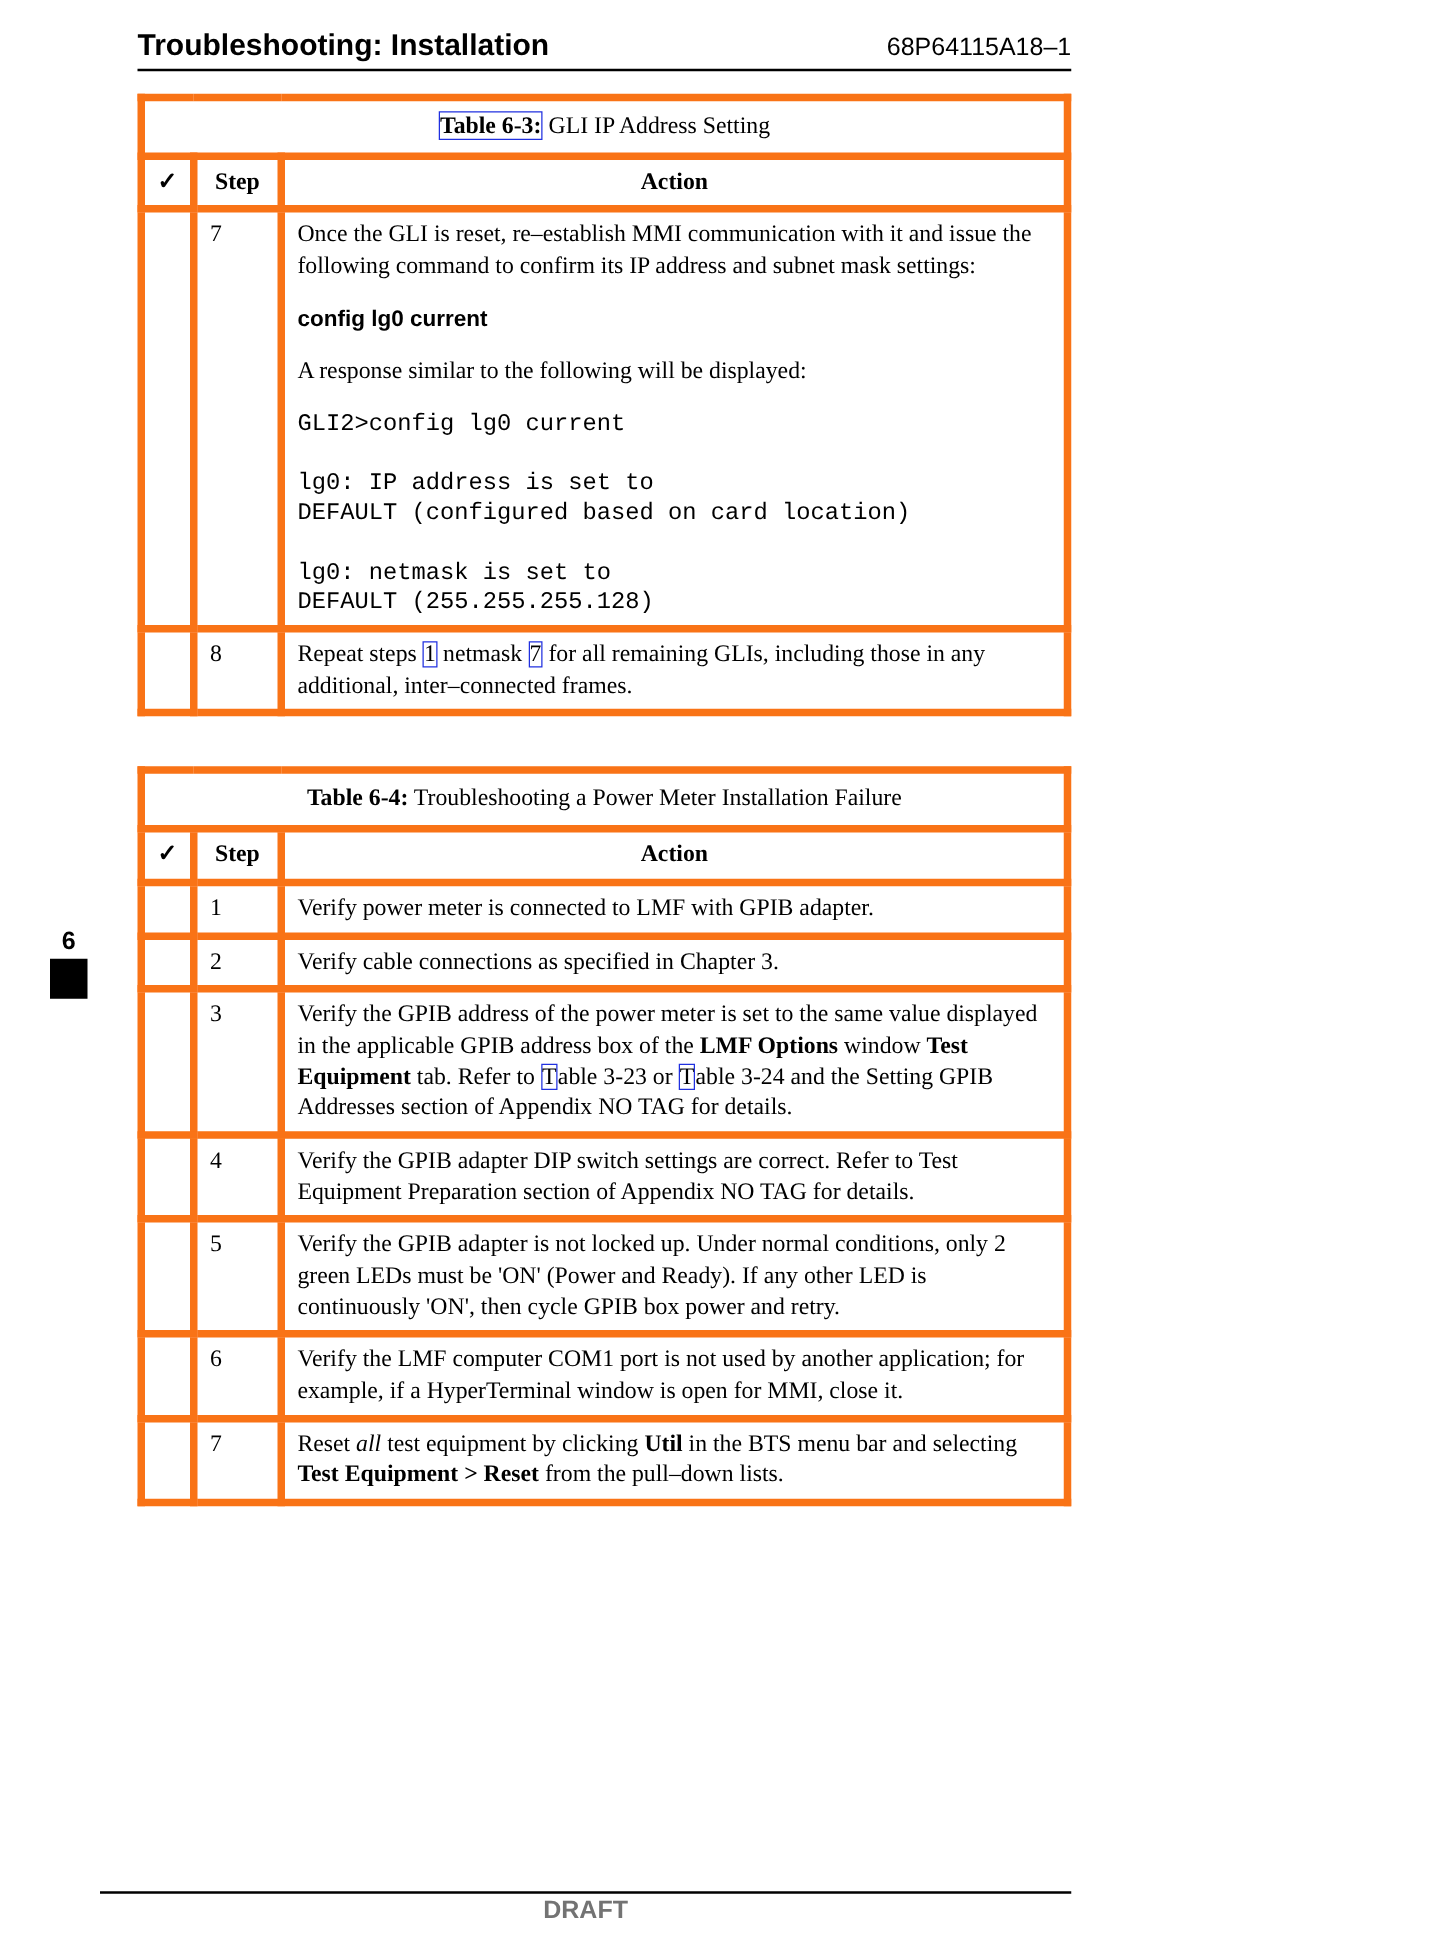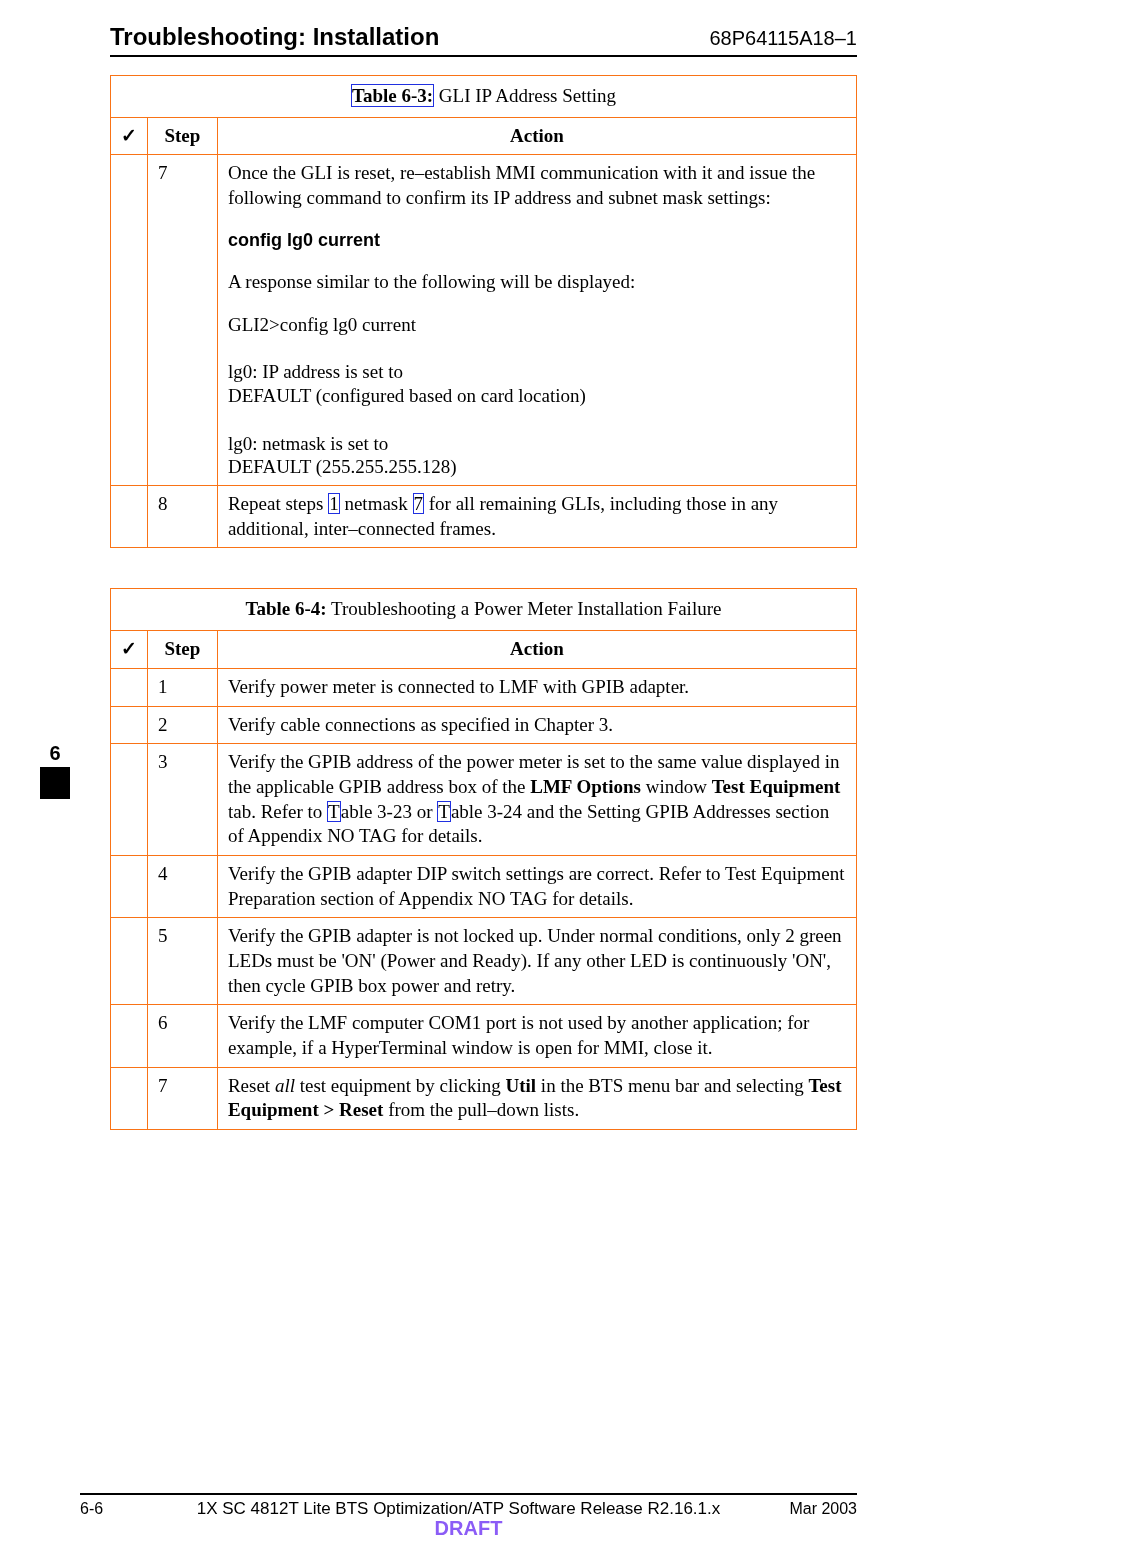--- a/index.html
+++ b/index.html
@@ -34,21 +34,21 @@
     border: none;
     border-top: 2px solid #000;
     margin: 4px 0 18px 0;
   }
   table.doc-table {
     border-collapse: collapse;
     width: 100%;
     margin-bottom: 40px;
   }
   table.doc-table td, table.doc-table th {
-    border: 1px solid #f97316;
+    border: 6px solid #f97316;
     padding: 6px 10px;
     vertical-align: top;
     font-size: 19px;
     line-height: 1.3;
     text-align: left;
   }
   table.doc-table .title-row td {
     text-align: center;
     font-size: 19px;
     padding: 8px;
@@ -62,21 +62,21 @@
   .col-step  { width: 70px; text-align: center; }
   .step-cell { text-align: center; }
   .check-header {
     font-family: "Segoe UI Symbol", Arial, sans-serif;
     font-size: 22px;
     text-align: center;
   }
   .action-block p { margin: 0 0 18px 0; }
   .action-block p:last-child { margin-bottom: 0; }
   .cmd-bold { font-weight: bold; font-family: Arial, Helvetica, sans-serif; font-size: 18px; }
-  .mono { font-family: Liberation Serif, serif; font-size: 19px; white-space: pre; line-height: 1.25; }
+  .mono { font-family: Liberation Mono, monospace; font-size: 19px; white-space: pre; line-height: 1.25; }
   .section-heading {
     font-family: Arial, Helvetica, sans-serif;
     font-weight: bold;
     font-size: 24px;
     margin: 50px 0 18px -30px;
   }
   .link-box {
     display: inline-block;
     border: 1px solid #2030e0;
     padding: 0 0px;
@@ -123,21 +123,21 @@
     align-items: baseline;
     font-family: Arial, Helvetica, sans-serif;
     font-size: 16px;
   }
   .footer-center { font-size: 17px; text-align: center; flex: 1; }
   .footer-left { width: 80px; }
   .footer-right { width: 100px; text-align: right; }
   .draft {
     font-family: Arial, Helvetica, sans-serif;
     font-weight: bold;
-    color: #8b5cf6;
+    color: #737373;
     font-size: 20px;
     text-align: center;
     margin-top: -2px;
   }
   .inline-bold { font-weight: bold; }
   .inline-italic { font-style: italic; }
 </style>
 </head>
 <body>
 
@@ -244,21 +244,16 @@
   </tbody>
     </table>
 
   <div class="side-tab">
     <div class="num">6</div>
     <div class="blk"></div>
   </div>
 
   <div class="footer">
     <hr class="footer-rule">
-    <div class="footer-row">
-      <span class="footer-left">6-6</span>
-      <span class="footer-center">1X SC 4812T Lite BTS Optimization/ATP Software Release R2.16.1.x</span>
-      <span class="footer-right">Mar 2003</span>
-    </div>
     <div class="draft">DRAFT</div>
   </div>
 
 </div>
 
 </body></html>

